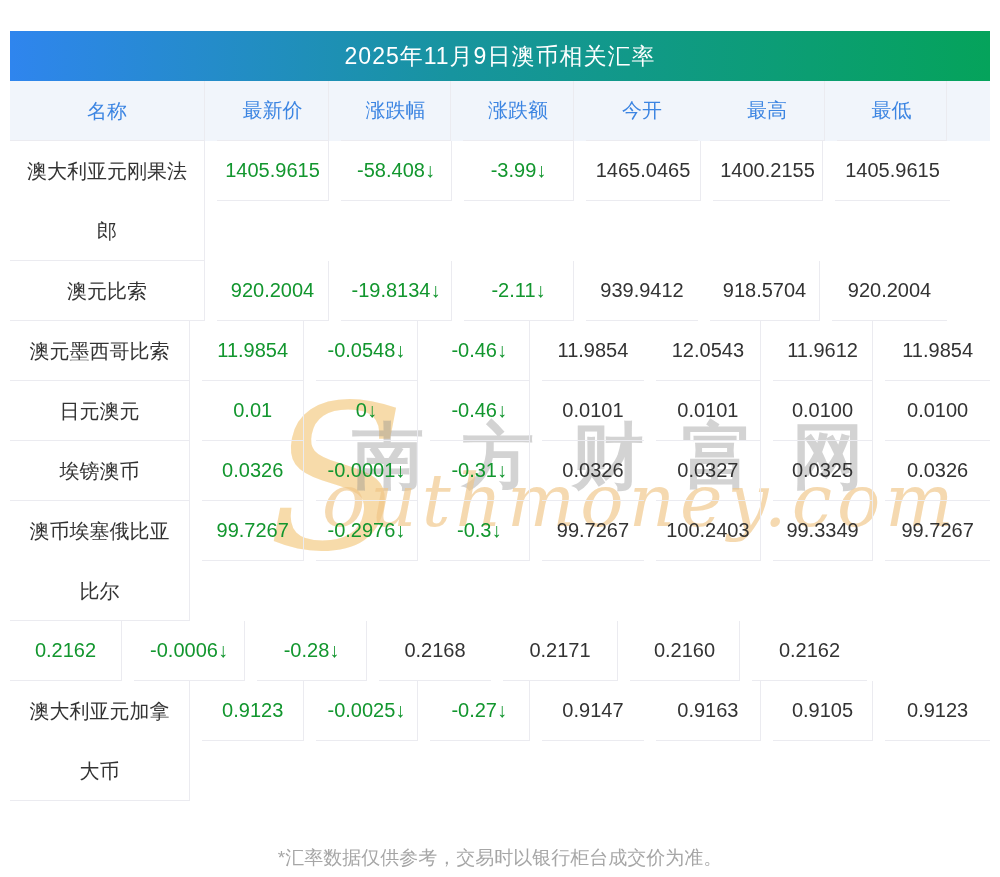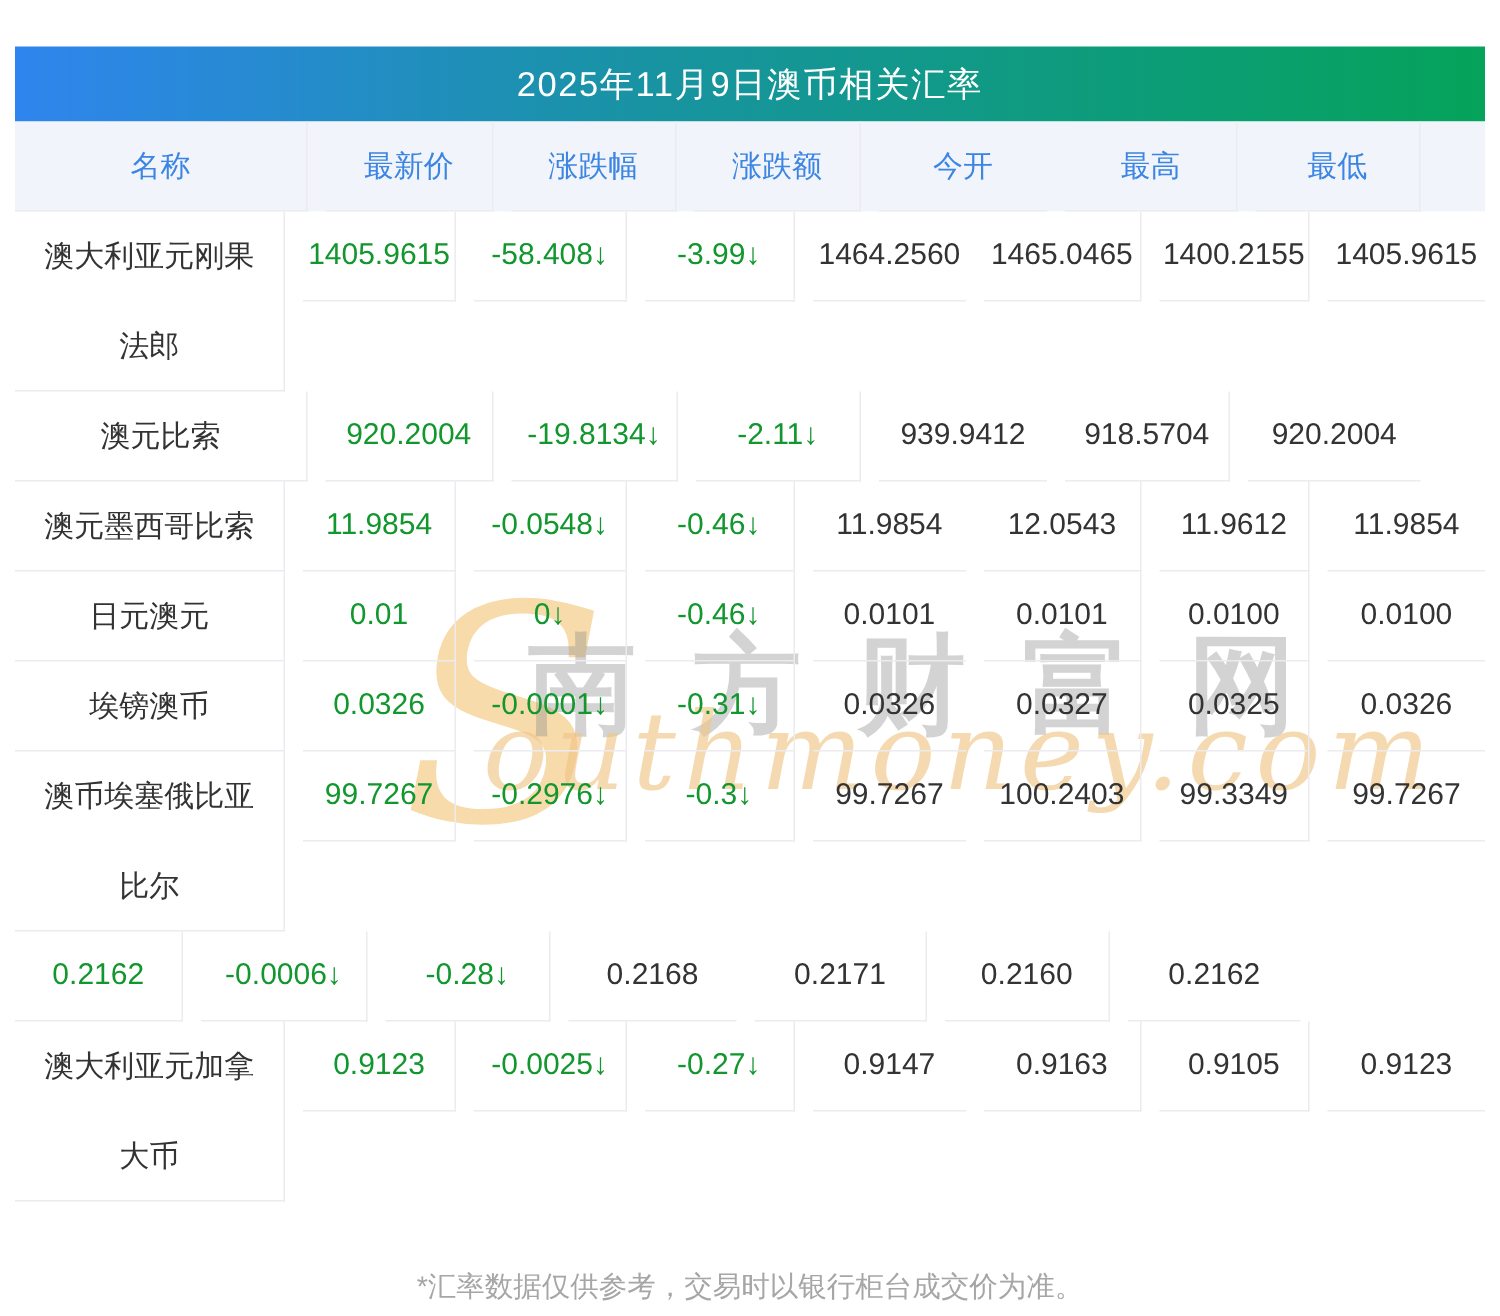--- a/index.html
+++ b/index.html
@@ -103,21 +103,20 @@
       <div class="cell c4">今开</div>
       <div class="cell c5">最高</div>
       <div class="cell c6">最低</div>
     </div>
 
     <div class="row tall">
       <div class="cell c-name">澳大利亚元刚果法郎</div>
       <div class="cell c1 g">1405.9615</div>
       <div class="cell c2 g">-58.408↓</div>
       <div class="cell c3 g">-3.99↓</div>
-      <div class="cell c4">1464.2560</div>
       <div class="cell c5">1465.0465</div>
       <div class="cell c6">1400.2155</div>
       <div class="cell c7">1405.9615</div>
     </div>
 
     <div class="row">
       <div class="cell c-name">澳元比索</div>
       <div class="cell c1 g">920.2004</div>
       <div class="cell c2 g">-19.8134↓</div>
       <div class="cell c3 g">-2.11↓</div>

